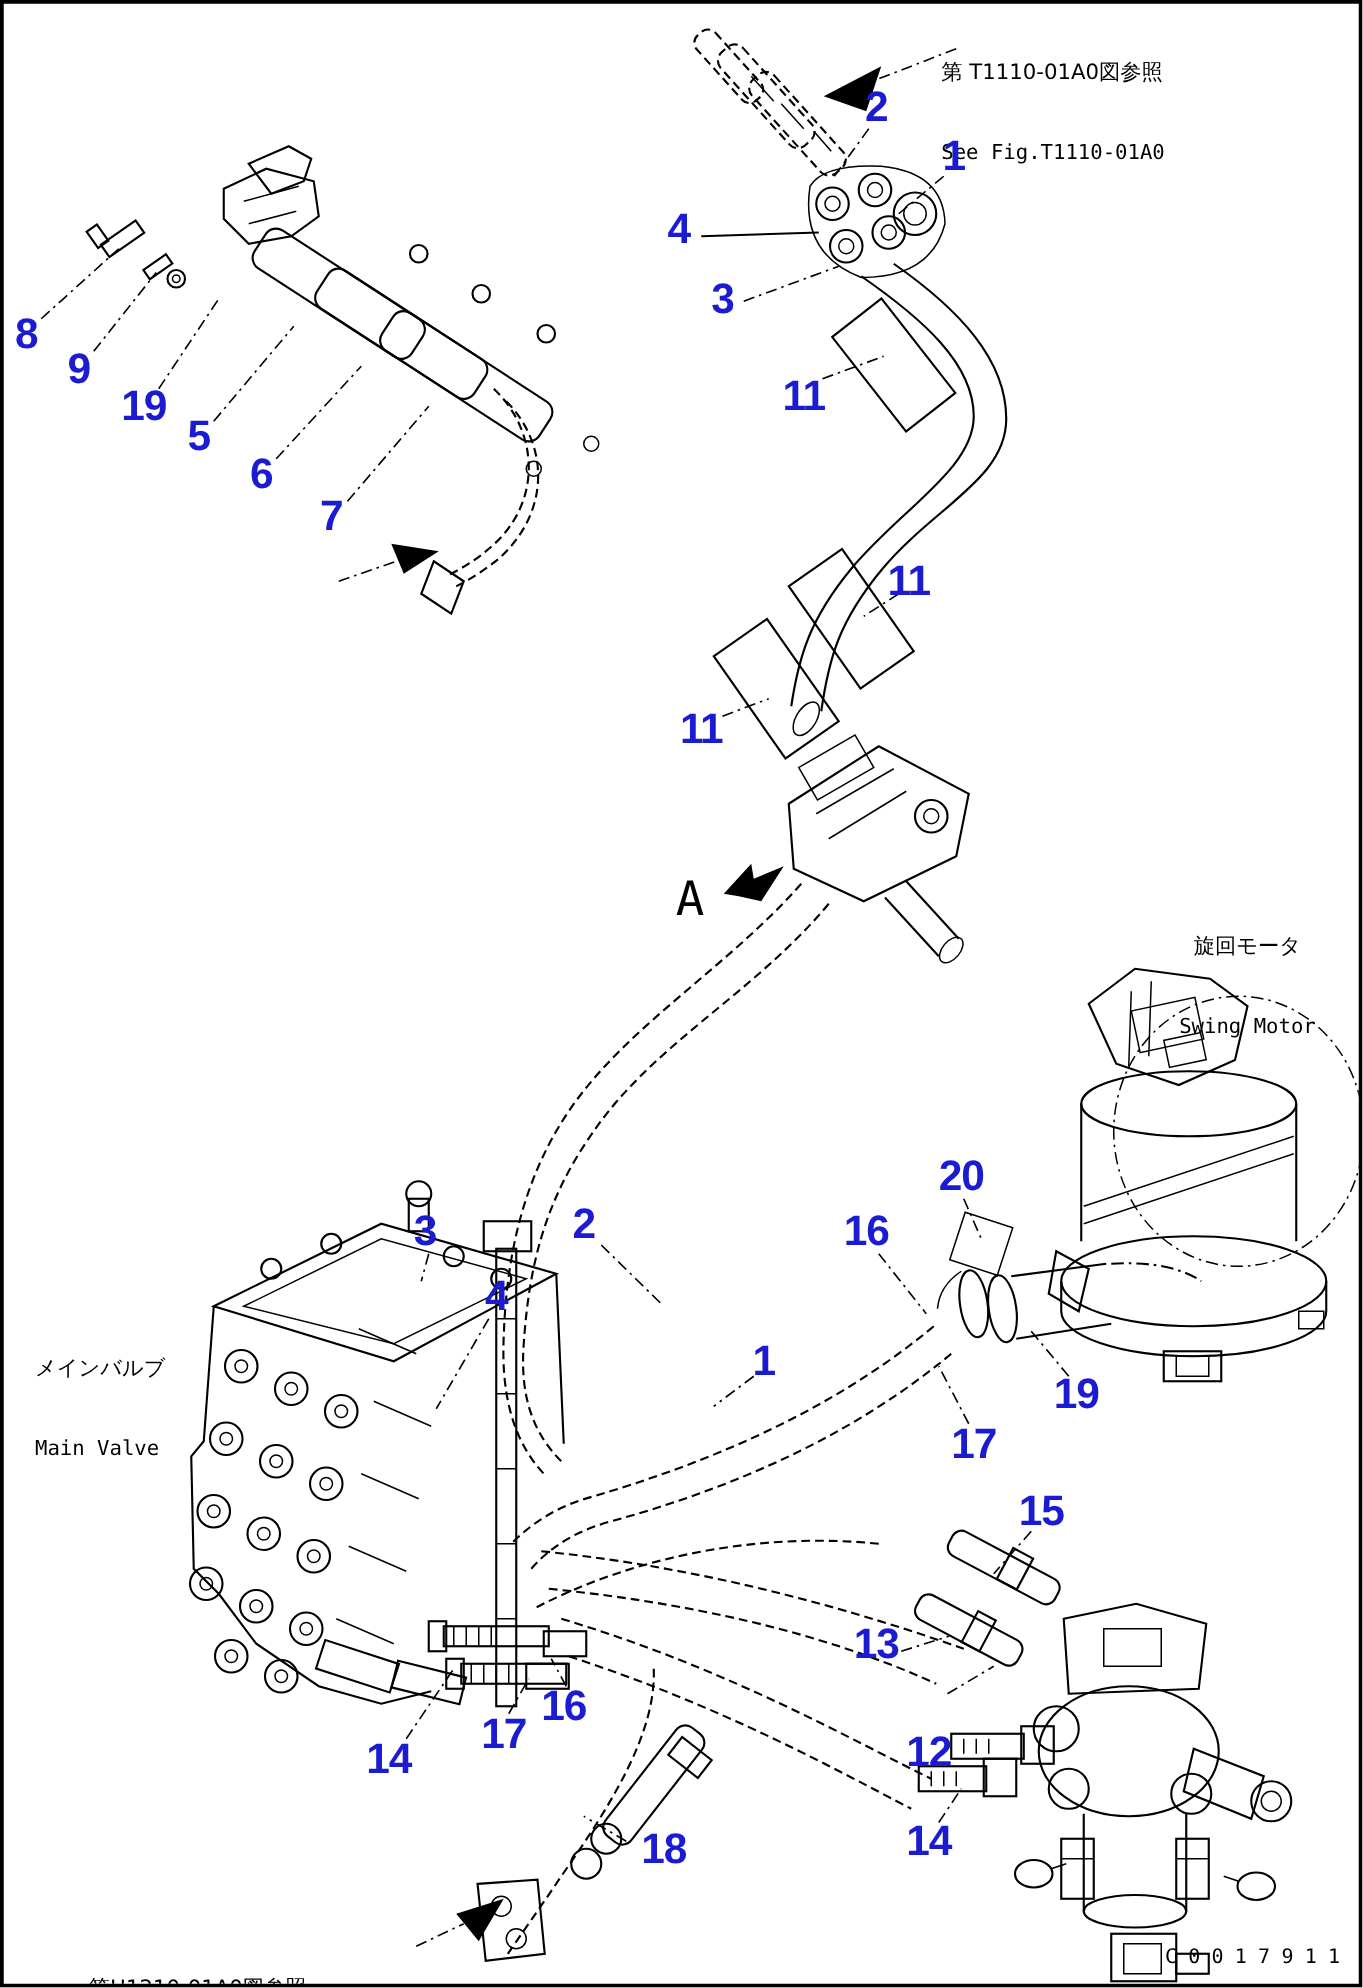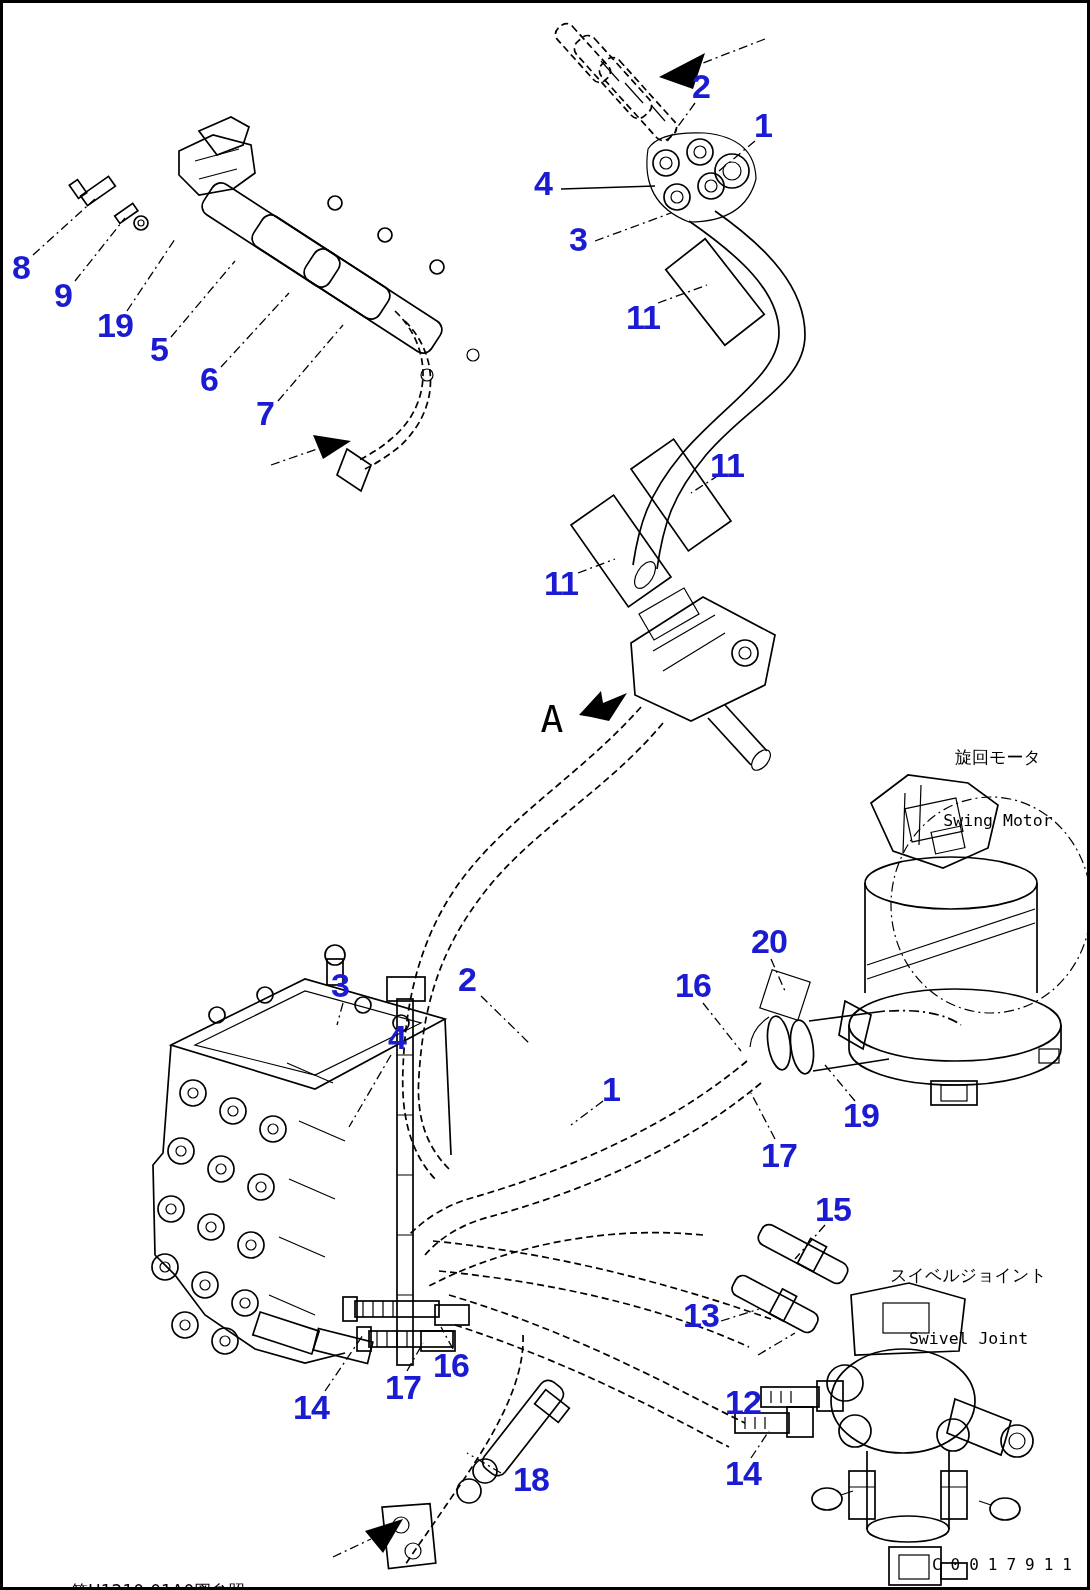--- a/index.html
+++ b/index.html
@@ -290,33 +290,37 @@
       <line class="leader" x1="762" y1="36" x2="700" y2="60"></line>
       <polygon class="solidfill" points="656,74 702,50 690,86"></polygon>
       <line class="leader" x1="268" y1="462" x2="314" y2="446"></line>
       <polygon class="solidfill" points="348,438 310,432 320,456"></polygon>
       <polygon class="solidfill" points="576,712 598,688 600,700 624,690 606,718 588,714"></polygon>
       <line class="leader" x1="330" y1="1554" x2="368" y2="1536"></line>
       <polygon class="solidfill" points="400,1516 362,1528 380,1550"></polygon>
     </g>
   </svg>
 
+  <div class="note" style="left:750px;top:5px;">
+    <div class="jp">第 T1110-01A0図参照</div>
+    <div class="en">See Fig.T1110-01A0</div>
+  </div>
 
 
 
   <div class="note center" style="left:900px;top:704px;width:190px;">
     <div class="jp">旋回モータ</div>
     <div class="en">Swing Motor</div>
   </div>
 
-
-  <div class="note center" style="left:868px;top:1222px;width:195px;">
-    <div class="jp">スイベルジョイント</div>
-    <div class="en">Swivel Joint</div>
+  <div class="note" style="left:25px;top:1042px;">
+    <div class="jp">メインバルブ</div>
+    <div class="en">Main Valve</div>
   </div>
+
 
   <div class="note" style="left:68px;top:1538px;">
     <div class="jp">第H1210-01A0図参照</div>
     
   </div>
 
   <div id="view-marker" style="left:549px;top:716px;">A</div>
 
   <div id="drawing-code" style="right:6px;top:1552px;">C0017911</div>
 

